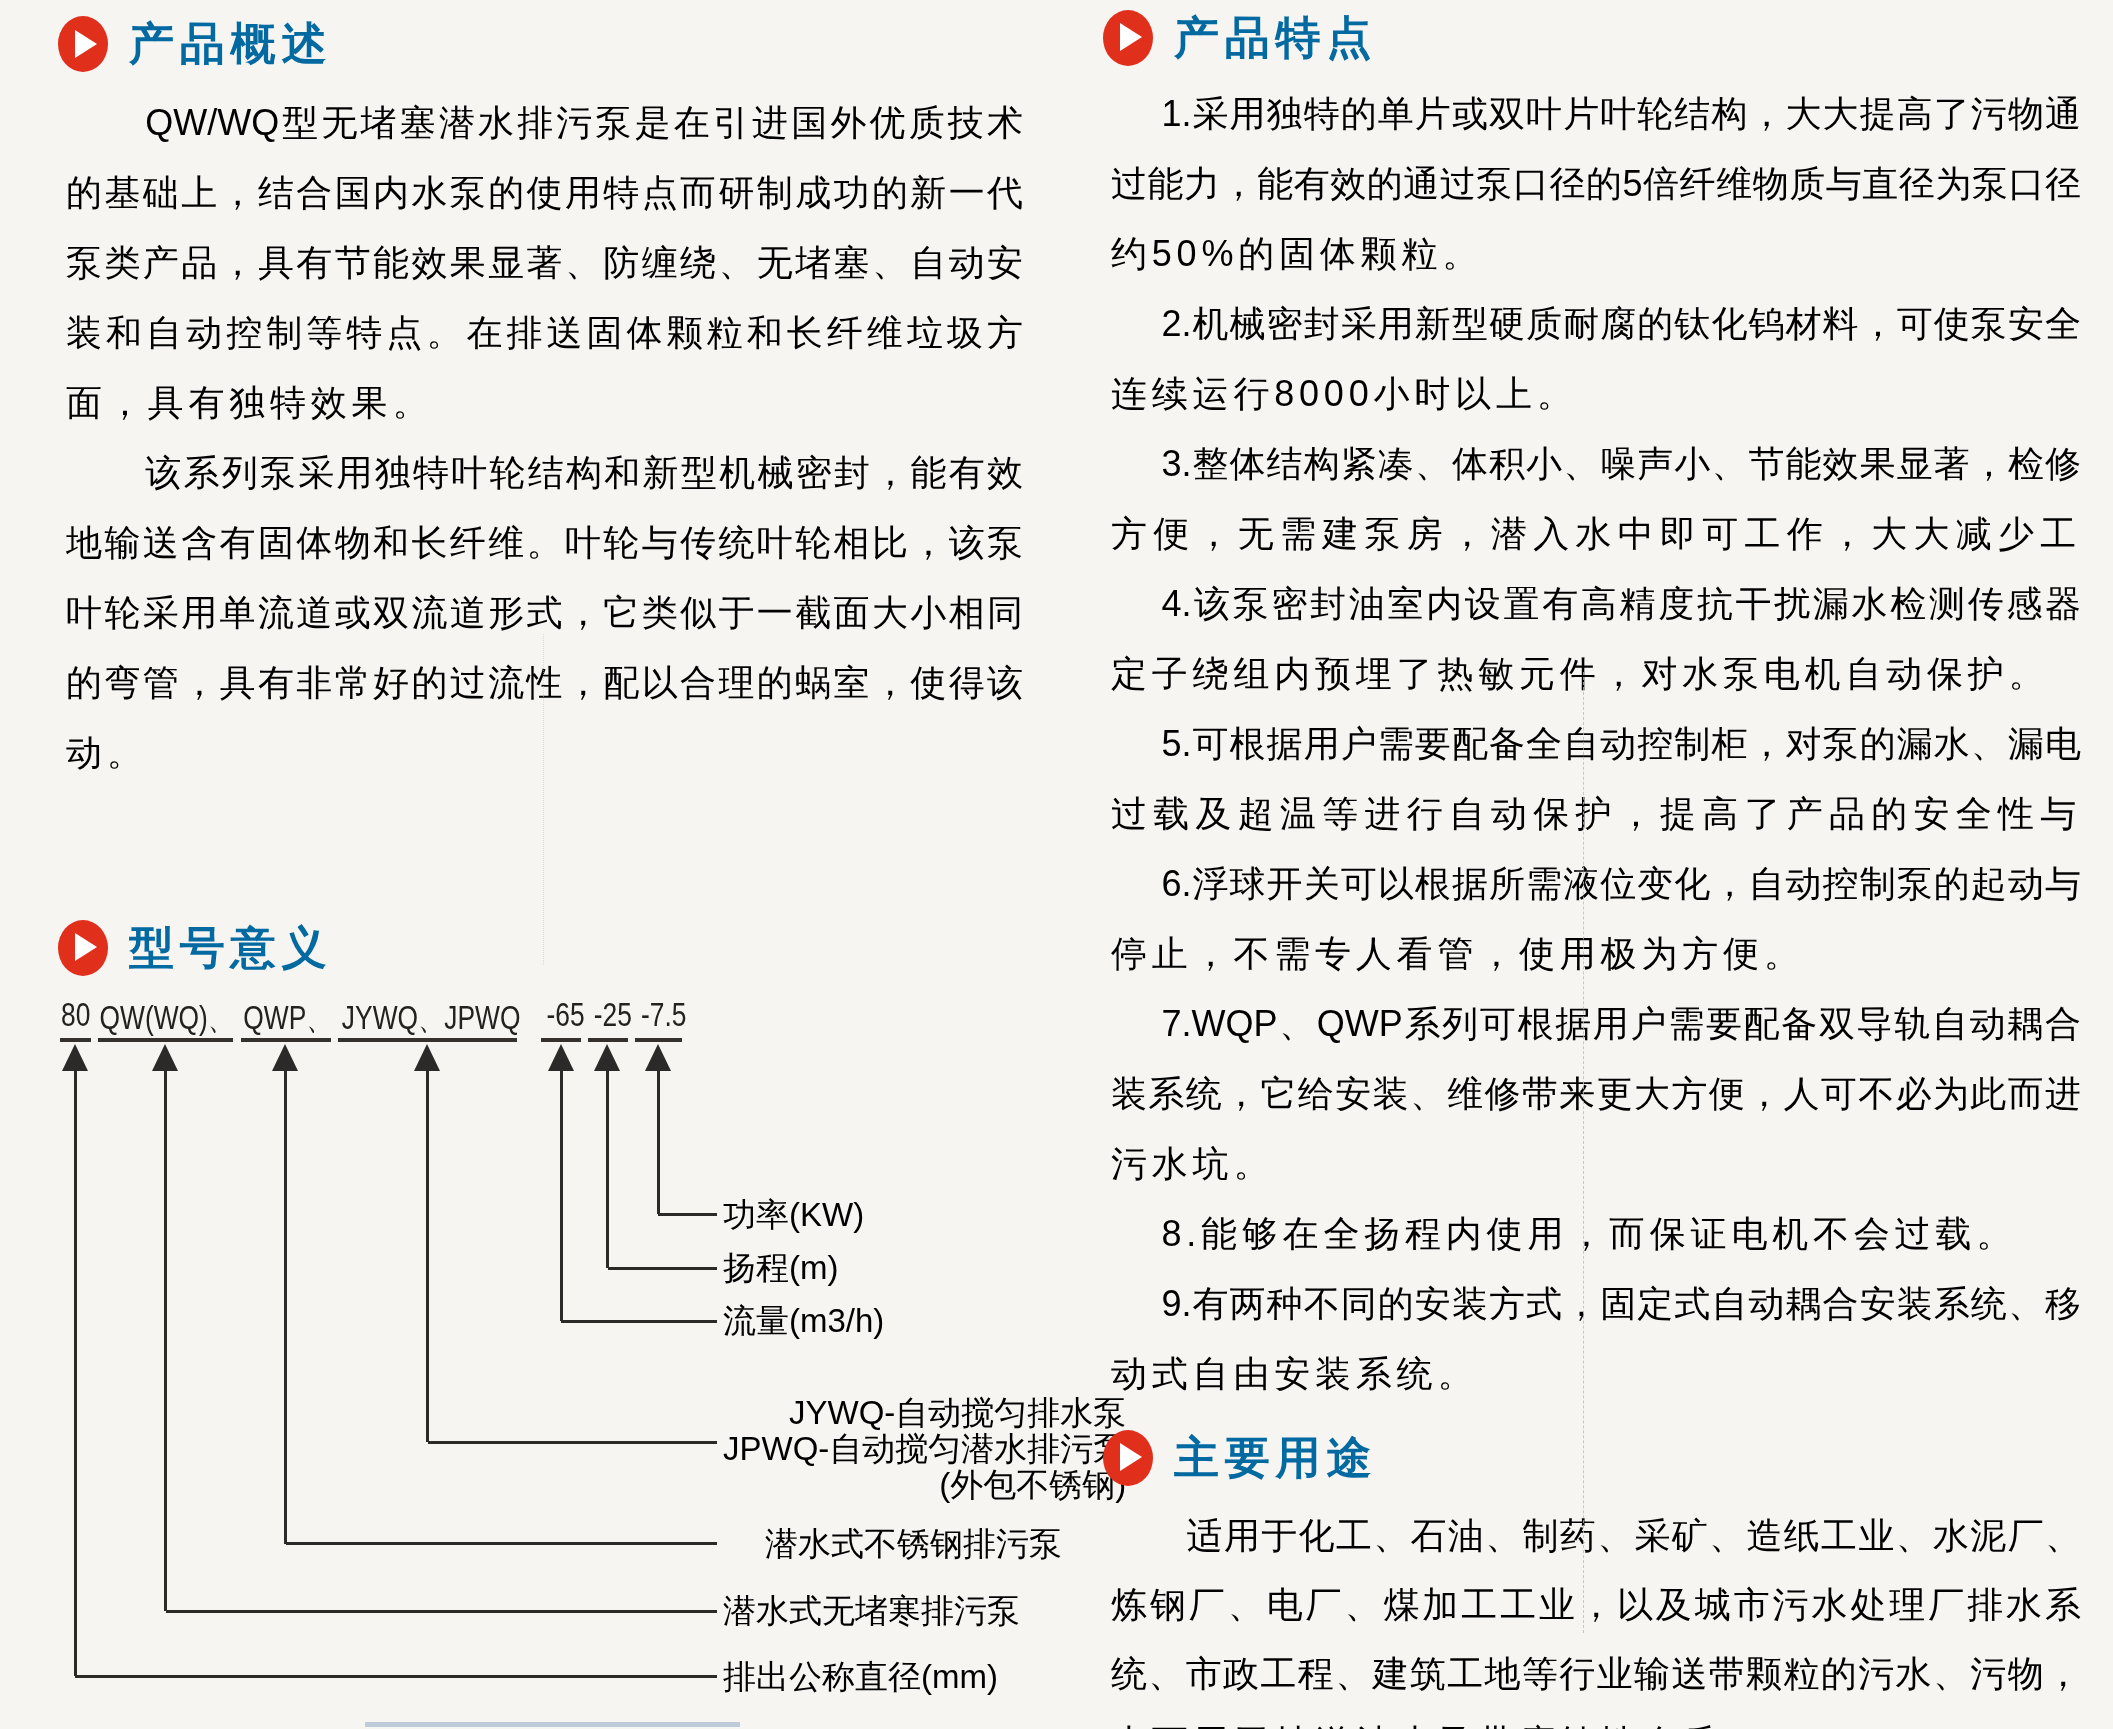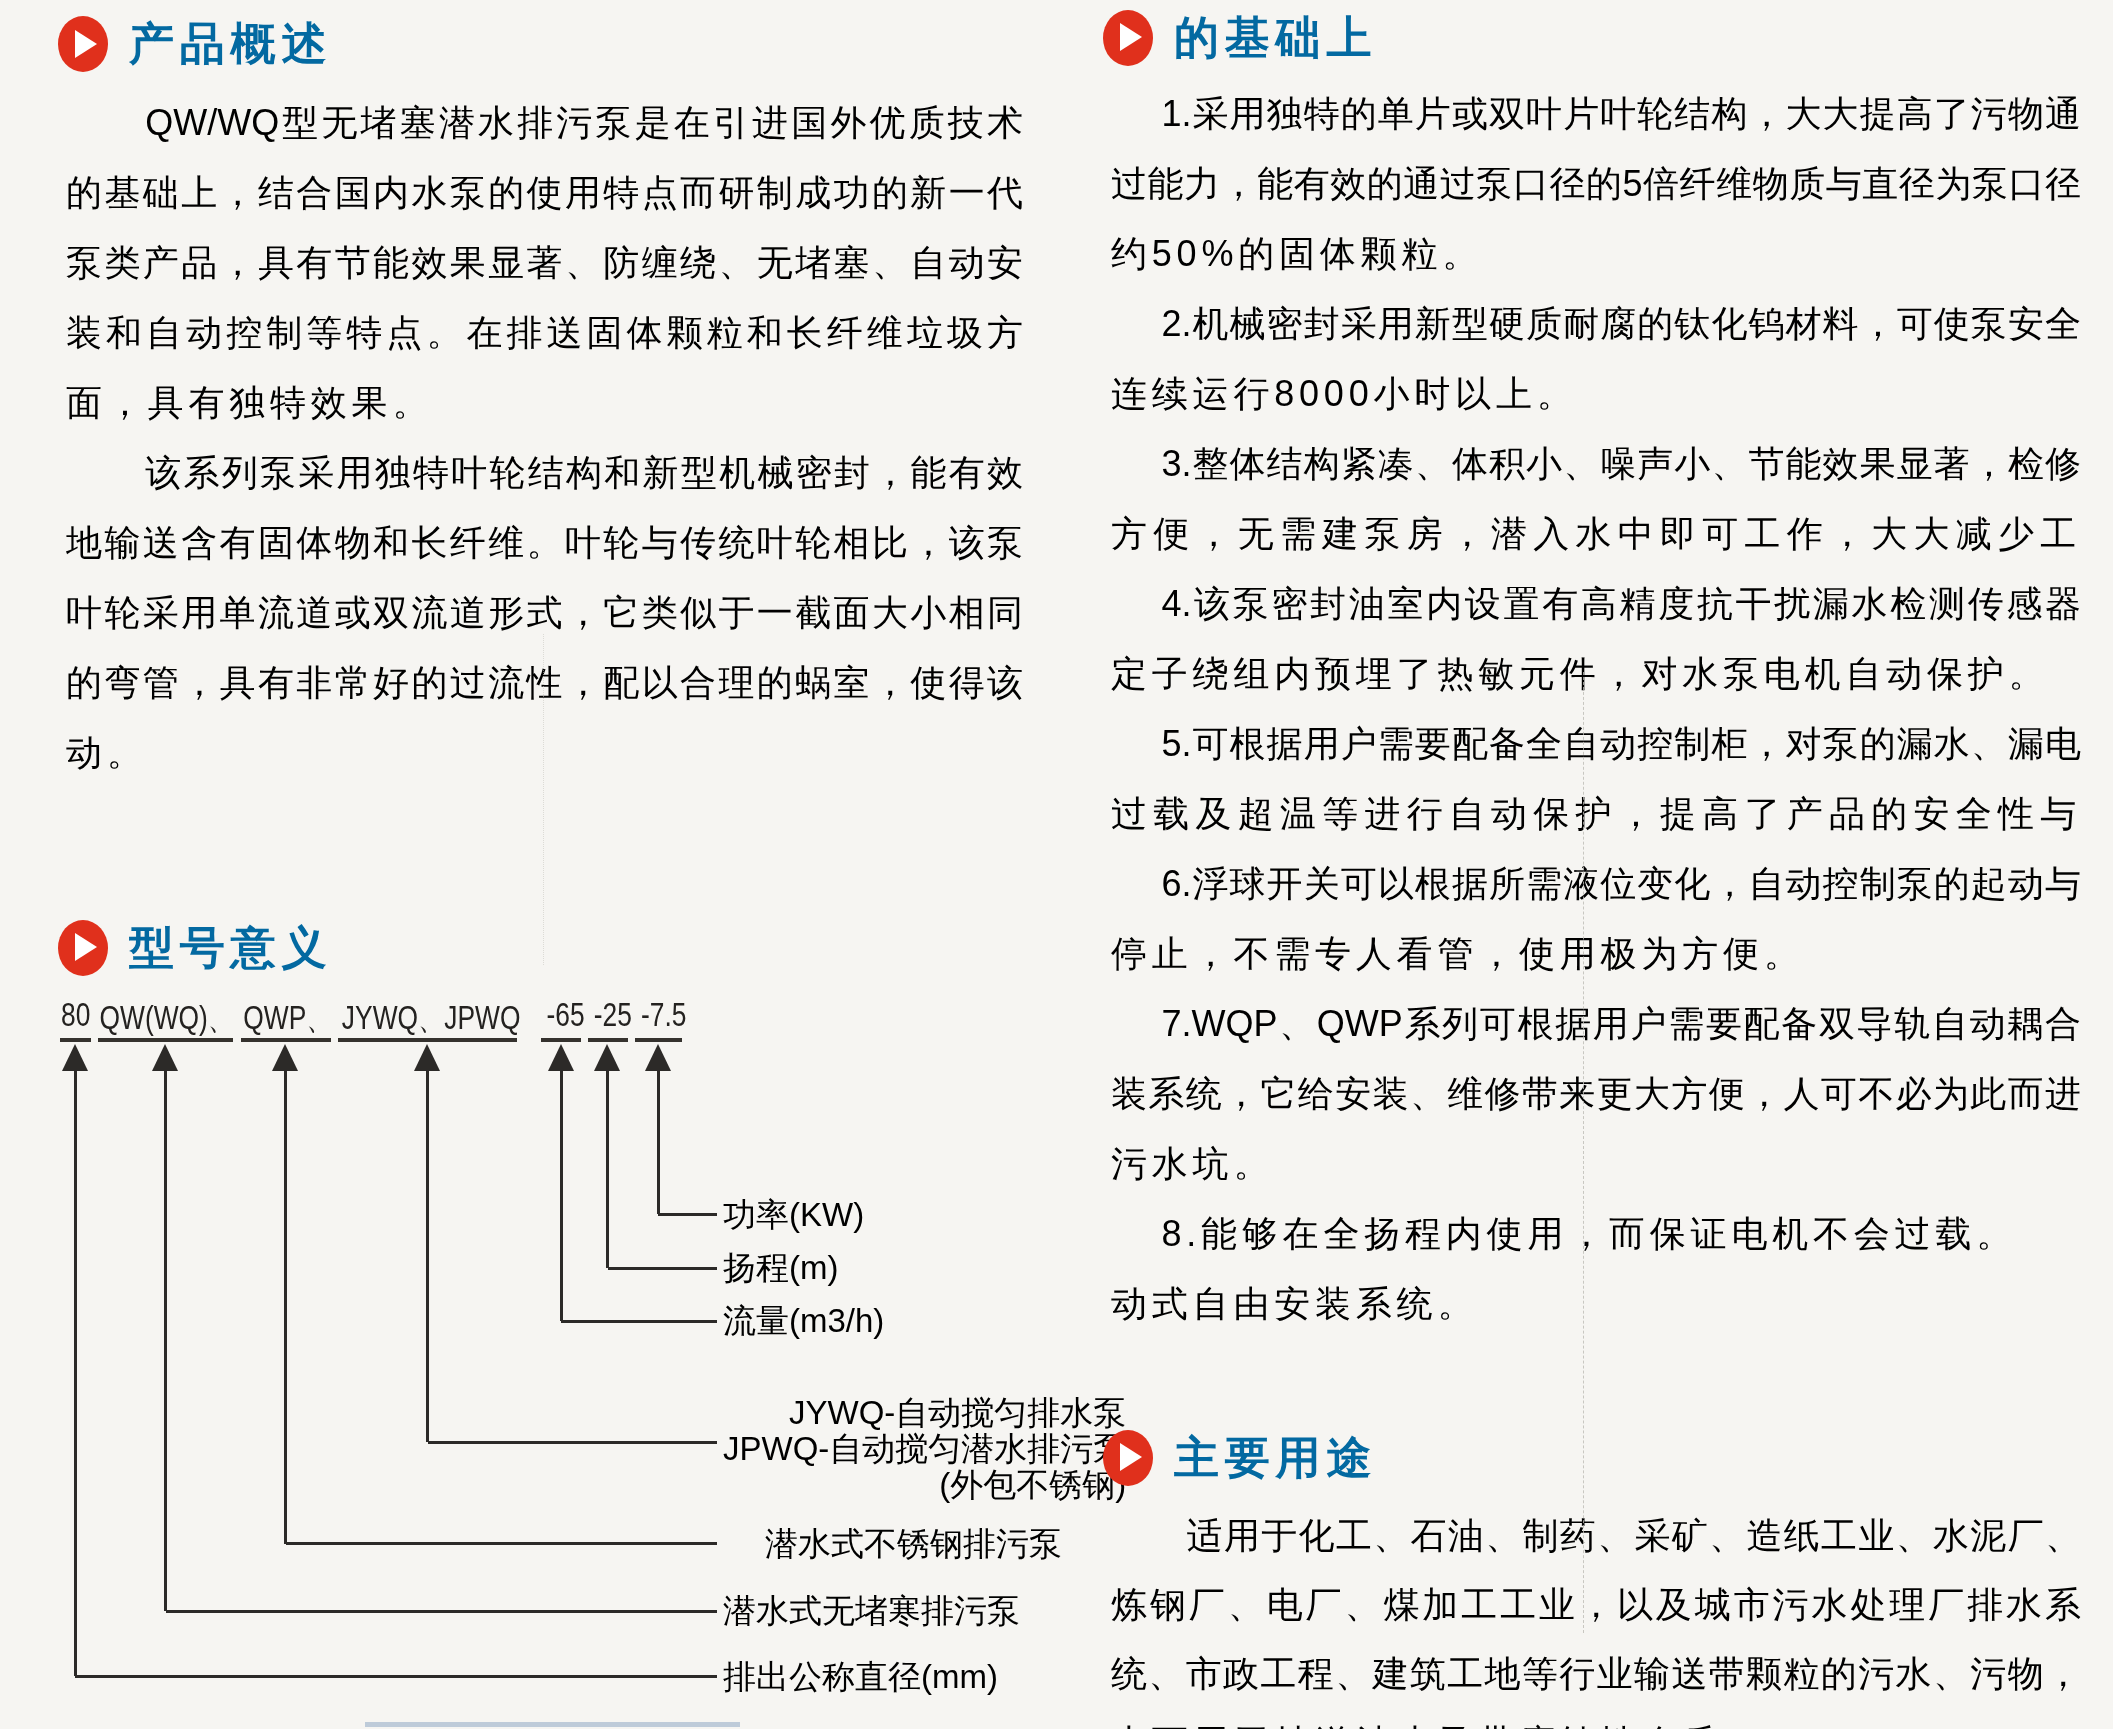--- a/index.html
+++ b/index.html
@@ -155,40 +155,41 @@
     <div class="dlabel" style="left: 665px; top: 207px;">
       <div>功率(KW)</div>
     </div>
   </div>
 
 <div id="features">
   <div class="sec-header">
     <span class="sec-icon">
         <span class="tri"></span>
       </span>
-    <h2 class="sec-title">的基础上</h2>
+    <h2 class="sec-title">产品特点</h2>
   </div>
   <div class="flow">
       <div class="line first">1.采用独特的单片或双叶片叶轮结构，大大提高了污物通</div>
       <div class="line">过能力，能有效的通过泵口径的5倍纤维物质与直径为泵口径</div>
       <div class="line last">约50%的固体颗粒。</div>
       <div class="line first">2.机械密封采用新型硬质耐腐的钛化钨材料，可使泵安全</div>
       <div class="line last">连续运行8000小时以上。</div>
       <div class="line first">3.整体结构紧凑、体积小、噪声小、节能效果显著，检修</div>
       <div class="line last">方便，无需建泵房，潜入水中即可工作，大大减少工程造价。</div>
       <div class="line first">4.该泵密封油室内设置有高精度抗干扰漏水检测传感器</div>
       <div class="line last">定子绕组内预埋了热敏元件，对水泵电机自动保护。</div>
       <div class="line first">5.可根据用户需要配备全自动控制柜，对泵的漏水、漏电</div>
       <div class="line last">过载及超温等进行自动保护，提高了产品的安全性与可靠性。</div>
       <div class="line first">6.浮球开关可以根据所需液位变化，自动控制泵的起动与</div>
       <div class="line last">停止，不需专人看管，使用极为方便。</div>
       <div class="line first">7.WQP、QWP系列可根据用户需要配备双导轨自动耦合安</div>
       <div class="line">装系统，它给安装、维修带来更大方便，人可不必为此而进入</div>
       <div class="line last">污水坑。</div>
       <div class="line first last">8.能够在全扬程内使用，而保证电机不会过载。</div>
+      <div class="line first">9.有两种不同的安装方式，固定式自动耦合安装系统、移</div>
       <div class="line last">动式自由安装系统。</div>
     </div>
 </div>
 
 <div id="applications">
   <div class="sec-header">
     <span class="sec-icon">
         <span class="tri"></span>
       </span>
     <h2 class="sec-title">主要用途</h2>

